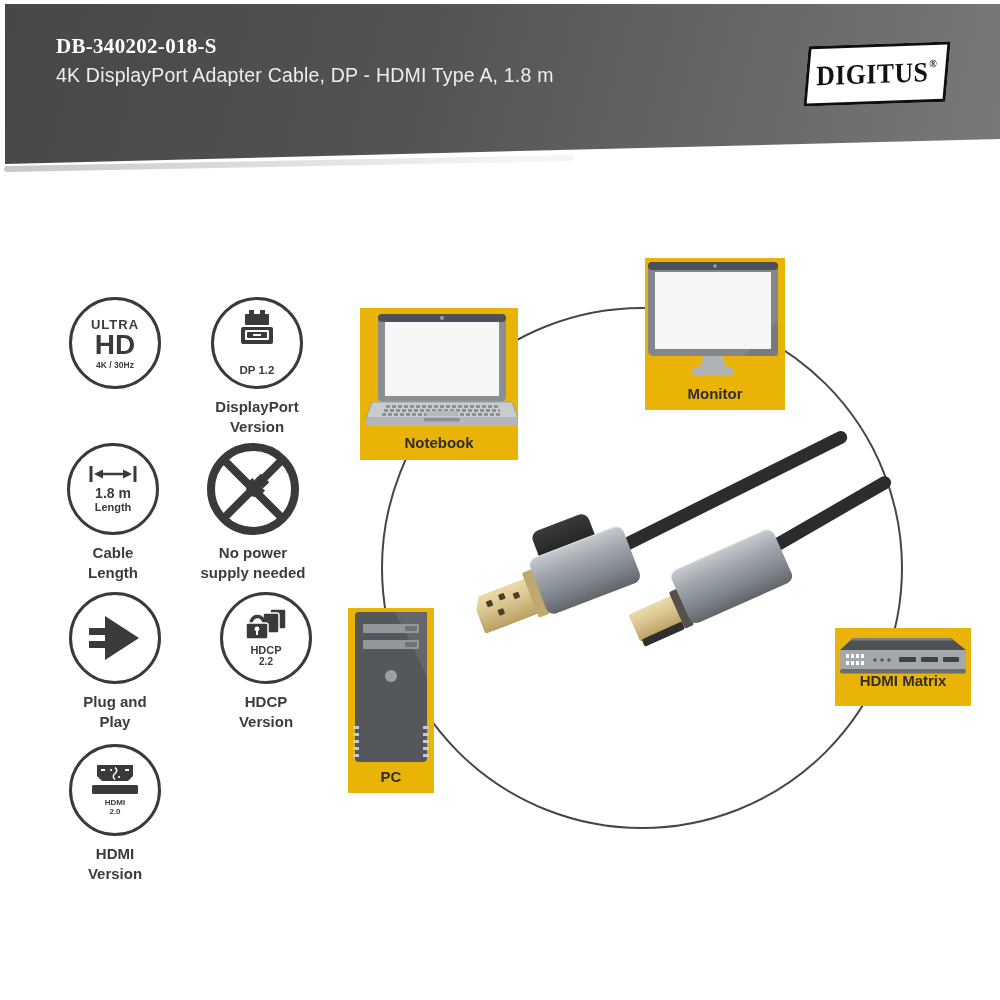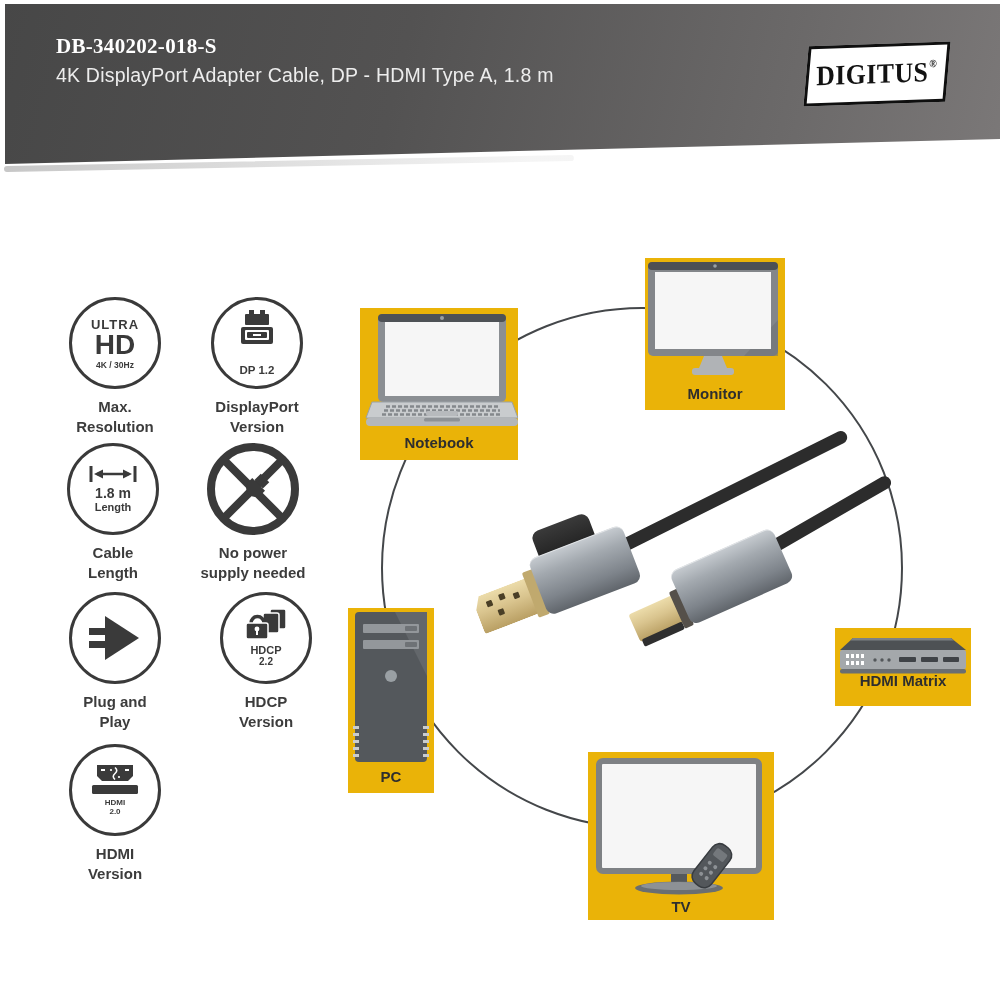--- a/index.html
+++ b/index.html
@@ -79,21 +79,20 @@
   <div class="logo-box">
     <span class="logo-text"><span>DIGITUS</span><span class="logo-reg">®</span></span>
   </div>
 
   <div class="feature" style="left:40px;top:297px;">
     <div class="f-circle">
       <span class="u-top">ULTRA</span>
       <span class="u-hd">HD</span>
       <span class="u-sub">4K / 30Hz</span>
     </div>
-    <div class="f-label"><span>Max.</span><br><span>Resolution</span></div>
   </div>
 
   <div class="feature" style="left:182px;top:297px;">
     <div class="f-circle">
       <svg width="40" height="38" viewBox="0 0 40 38">
         <rect class="ik" x="12" y="0" width="5" height="6"></rect>
         <rect class="ik" x="23" y="0" width="5" height="6"></rect>
         <rect class="ik" x="8" y="4" width="24" height="11" rx="1"></rect>
         <rect class="ik" x="4" y="17" width="32" height="17" rx="2"></rect>
         <rect x="8" y="20" width="24" height="10" rx="1" fill="#fff"></rect>
@@ -255,39 +254,20 @@
         <circle cx="45" cy="24" r="1.7" fill="#53575a"></circle>
         <circle cx="52" cy="24" r="1.7" fill="#53575a"></circle>
       <rect x="62" y="21" width="17" height="5" rx="1" fill="#3f4347"></rect>
       <rect x="84" y="21" width="17" height="5" rx="1" fill="#3f4347"></rect>
       <rect x="106" y="21" width="16" height="5" rx="1" fill="#3f4347"></rect>
       <rect x="3" y="33" width="126" height="4.5" rx="2" fill="#6a6e71"></rect>
     </svg>
     <div class="dev-label" style="top:44px;">HDMI Matrix</div>
   </div>
 
-  <div class="device" style="left:588px;top:752px;width:186px;height:168px;">
-    <svg width="182" height="144" viewBox="0 0 182 144" style="position:absolute;left:2px;top:4px;">
-      <rect x="9" y="5" width="160" height="110" rx="4" fill="#f6f6f6" stroke="#7e8184" stroke-width="6"></rect>
-      <rect x="81" y="118" width="16" height="11" fill="#55595c"></rect>
-      <ellipse cx="89" cy="132" rx="44" ry="6.5" fill="#6a6e71"></ellipse>
-      <ellipse cx="89" cy="130" rx="38" ry="4" fill="#8d9195"></ellipse>
-      <g transform="translate(128,84) rotate(38)">
-        <rect x="0" y="0" width="22" height="48" rx="9" fill="#53575b" stroke="#383c40" stroke-width="1.5"></rect>
-        <rect x="4.5" y="6" width="13" height="9" rx="2" fill="#74787c"></rect>
-        <circle cx="7.5" cy="23" r="2" fill="#8d9195"></circle>
-          <circle cx="14.5" cy="23" r="2" fill="#8d9195"></circle>
-        <circle cx="7.5" cy="30" r="2" fill="#8d9195"></circle>
-          <circle cx="14.5" cy="30" r="2" fill="#8d9195"></circle>
-        <circle cx="7.5" cy="37" r="2" fill="#8d9195"></circle>
-          <circle cx="14.5" cy="37" r="2" fill="#8d9195"></circle>
-      </g>
-    </svg>
-    <div class="dev-label" style="top:146px;">TV</div>
-  </div>
 
   <div class="device" style="left:348px;top:608px;width:86px;height:185px;">
     <svg width="80" height="156" viewBox="0 0 80 156" style="position:absolute;left:3px;top:2px;">
       <rect x="4" y="2" width="72" height="150" rx="4" fill="#54585c"></rect>
       <polygon points="44,2 76,2 76,66" fill="#63676b"></polygon>
       <rect x="12" y="14" width="56" height="9" rx="1" fill="#93979b"></rect>
       <rect x="54" y="16" width="12" height="5" rx="1" fill="#6e7276"></rect>
       <rect x="12" y="30" width="56" height="9" rx="1" fill="#93979b"></rect>
       <rect x="54" y="32" width="12" height="5" rx="1" fill="#6e7276"></rect>
       <circle cx="40" cy="66" r="6" fill="#9aa0a4"></circle>

